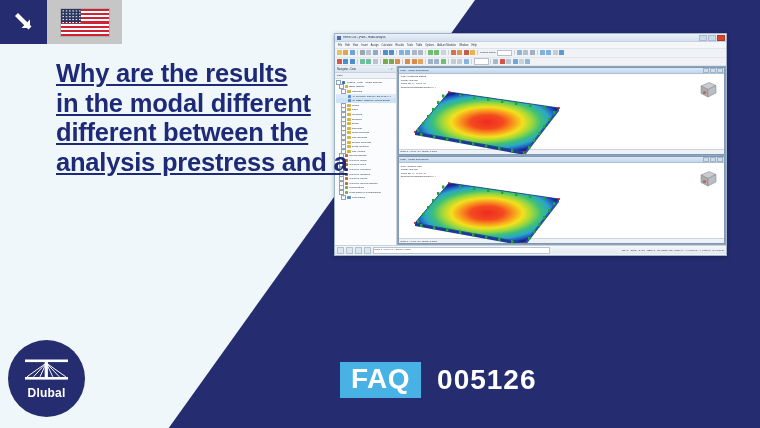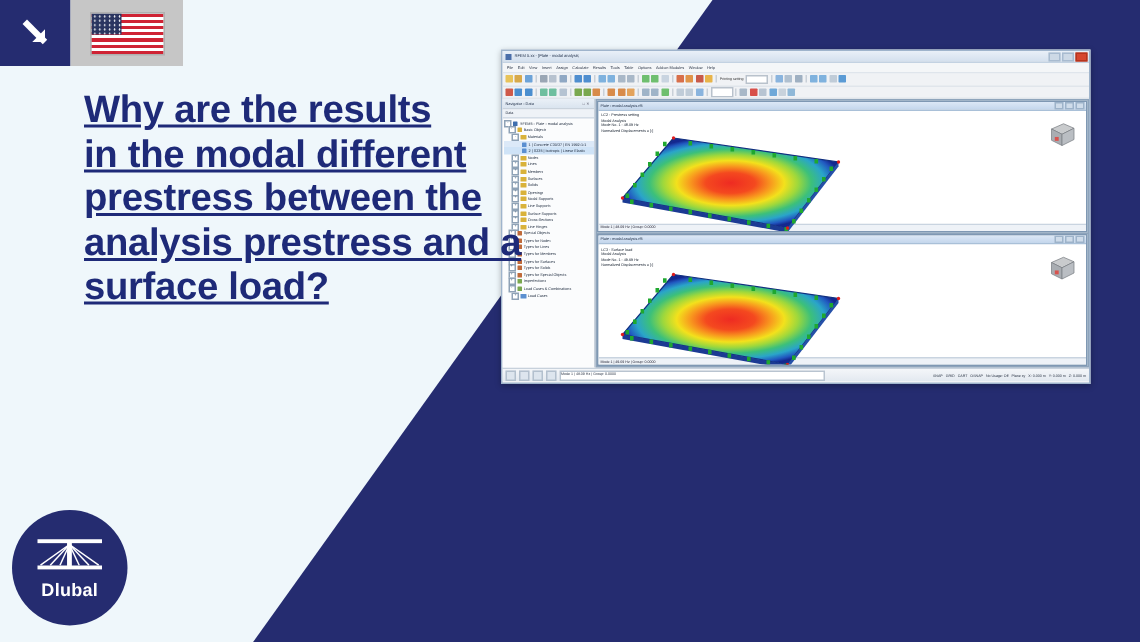--- a/index.html
+++ b/index.html
@@ -147,23 +147,22 @@
         <div class="stripes"></div>
         <div class="canton"></div>
         <div class="stars"></div>
       </div>
     </div>
   </div>
 
   <div class="headline">
     <span class="ln">Why are the results</span>
     <span class="ln">in the modal different</span>
-    <span class="ln">prestress between the</span>
+    <span class="ln">different between the</span>
     <span class="ln">analysis prestress and a</span>
-    <span class="ln">surface load?</span>
   </div>
 
   <div class="logo">
     <div class="mark">
       <svg width="45" height="26" viewBox="0 0 45 26" aria-hidden="true">
         <rect x="1" y="1.5" width="43" height="2.6" fill="#ffffff"></rect>
         <rect x="1" y="19" width="43" height="2.6" fill="#ffffff"></rect>
         <rect x="20.7" y="4" width="3.2" height="15.3" fill="#ffffff"></rect>
         <g stroke="#ffffff" stroke-width="1">
           <path d="M22.3 5 L3 18.8"></path>
@@ -171,20 +170,24 @@
           <path d="M22.3 5 L16 18.8"></path>
           <path d="M22.3 5 L41.8 18.8"></path>
           <path d="M22.3 5 L35.3 18.8"></path>
           <path d="M22.3 5 L28.8 18.8"></path>
         </g>
       </svg>
     </div>
     <div class="brand">Dlubal</div>
   </div>
 
+  <div class="faqbar">
+    <div class="faq-chip">FAQ</div>
+    <div class="faq-num">005126</div>
+  </div>
 
   <div class="app-window">
 
     <div class="titlebar">
       <span class="ticon"></span>
       <span class="ttext">RFEM 5.xx - [Plate - modal analysis]</span>
       <span class="win-btns">
         <i></i>
         <i></i>
         <i class="close"></i>

